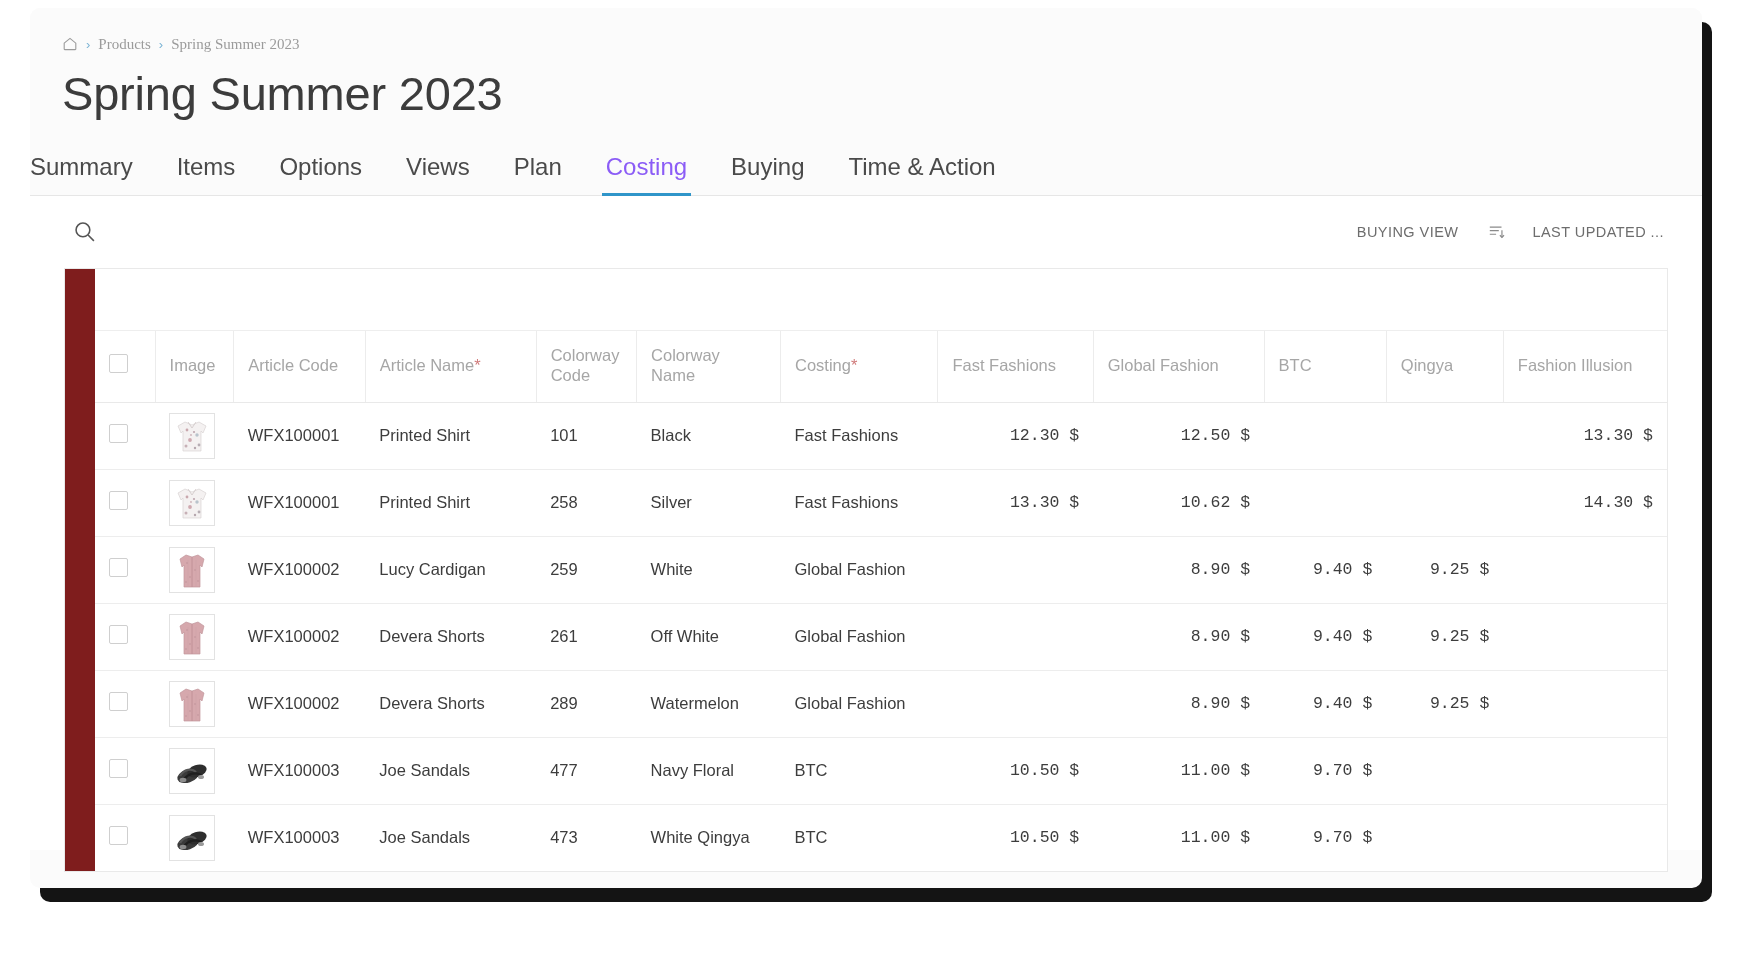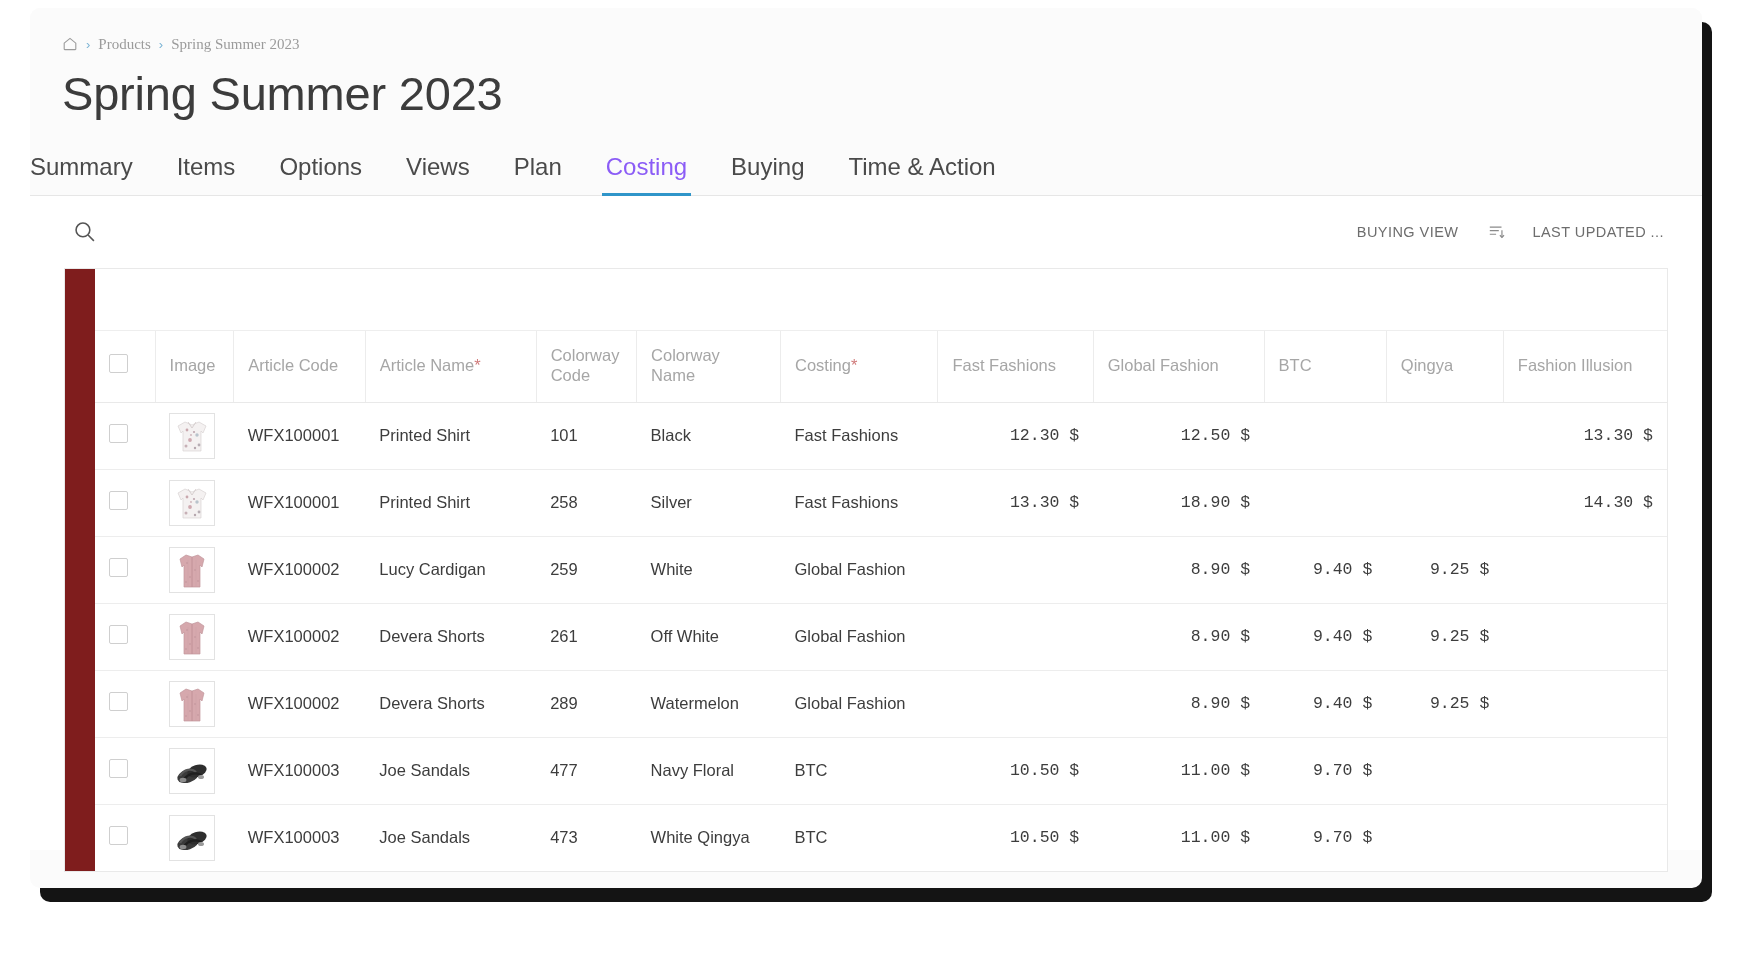--- a/index.html
+++ b/index.html
@@ -363,21 +363,21 @@
       </g>
                   </svg>
                 </span>
               </td>
               <td>WFX100001</td>
               <td>Printed Shirt</td>
               <td>258</td>
               <td>Silver</td>
               <td>Fast Fashions</td>
               <td class="num price-best">13.30 $</td>
-              <td class="num">18.90 $</td>
+              <td class="num">10.62 $</td>
               <td class="num"></td>
               <td class="num"></td>
               <td class="num">14.30 $</td>
             </tr>
             <tr>
               <td><span class="chk"></span></td>
               <td>
                 <span class="thumb">
                   <svg viewBox="0 0 44 44" width="44" height="44">
       <g>

